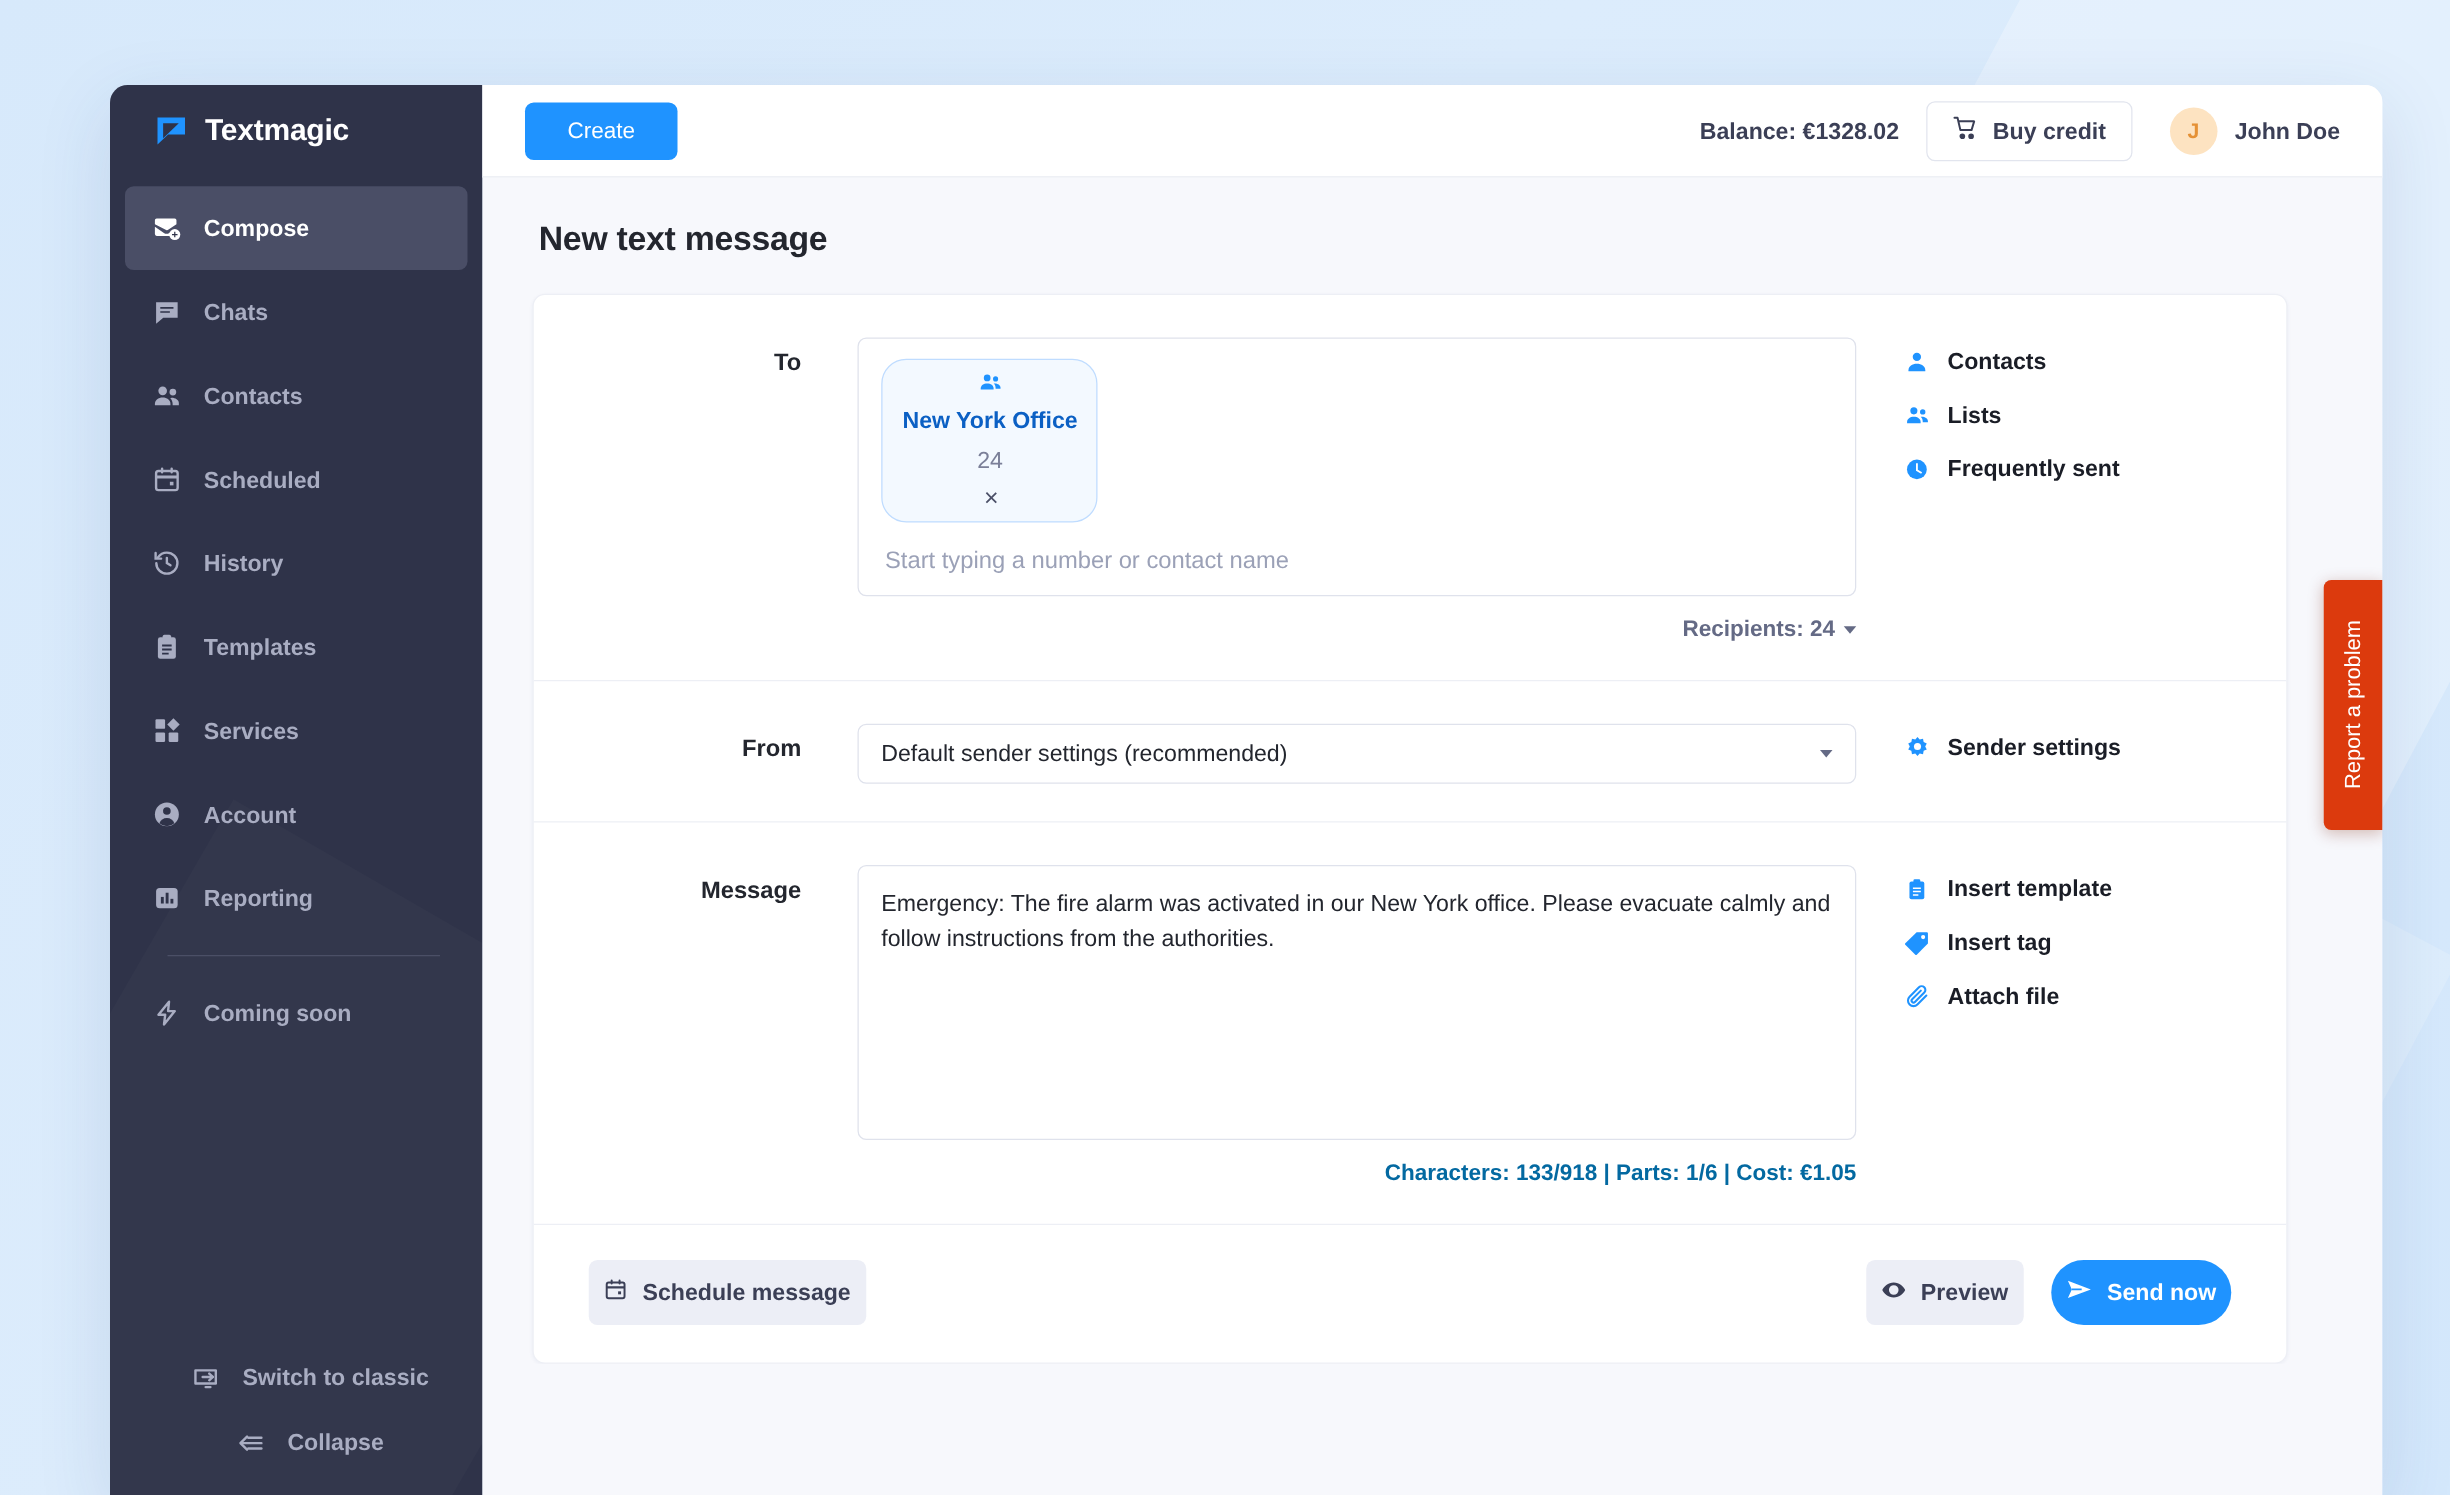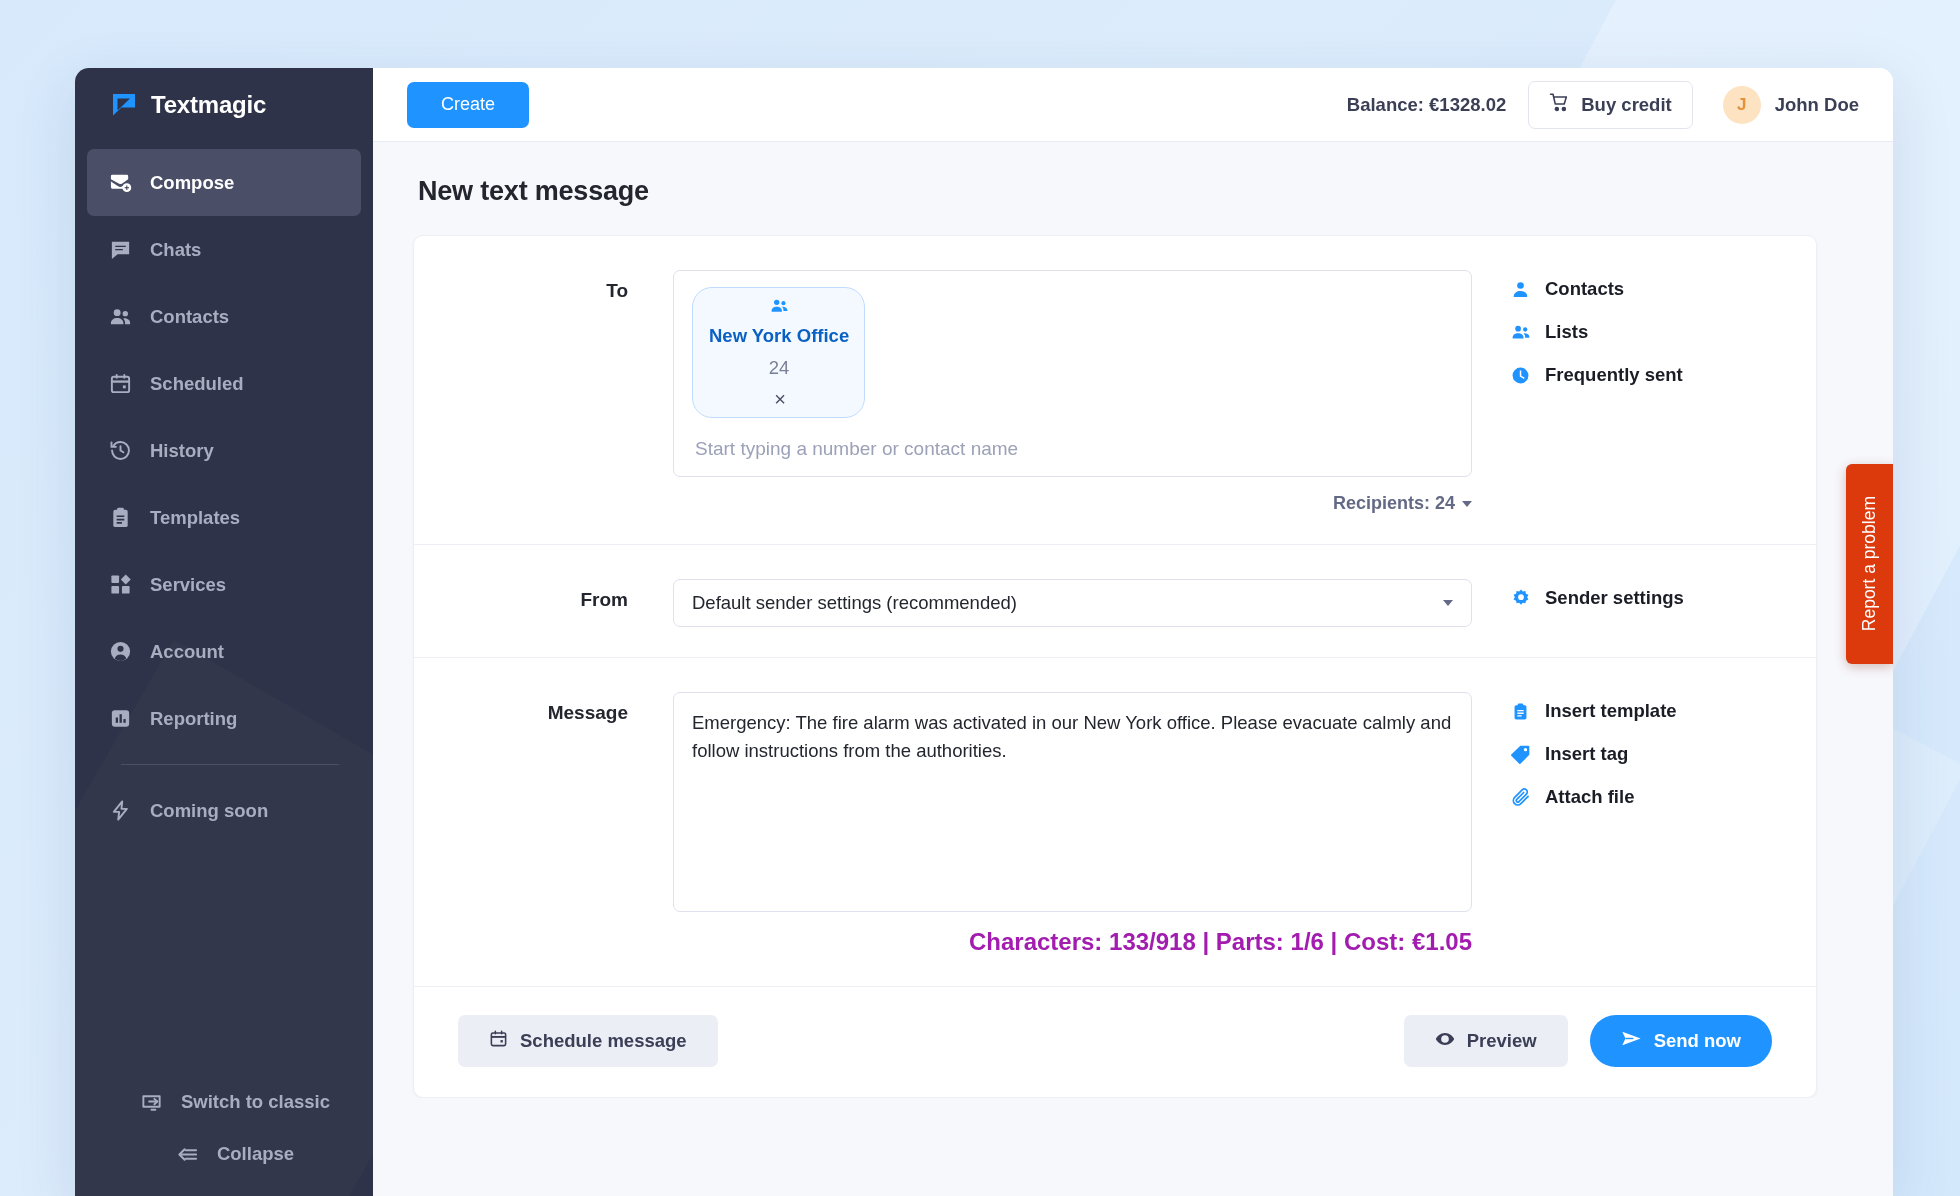--- a/index.html
+++ b/index.html
@@ -16,21 +16,21 @@
   .bg-streak {
     position: absolute; pointer-events: none;
     background: rgba(255,255,255,0.28);
   }
   .bg-streak.s1 { top: -200px; right: -120px; width: 560px; height: 900px; transform: rotate(28deg); }
   .bg-streak.s2 { bottom: -320px; right: 180px; width: 420px; height: 900px; transform: rotate(28deg); background: rgba(255,255,255,0.18); }
   .bg-streak.s3 { bottom: -420px; left: 240px; width: 520px; height: 1000px; transform: rotate(28deg); background: rgba(255,255,255,0.15); }
 
   .app {
     position: absolute;
-    left: 75px; top: 68px;
+    left: 88px; top: 68px;
     width: 1818px; height: 1128px;
     display: flex;
     border-radius: 14px 14px 0 0;
     overflow: hidden;
     box-shadow: 0 18px 60px rgba(40,70,120,0.13);
   }
 
   
   .sidebar {
     width: 298px; flex: 0 0 298px;
@@ -203,30 +203,30 @@
 
   
   .textarea {
     border: 1px solid #dfe2ec; border-radius: 7px;
     min-height: 220px; padding: 16px 18px;
     font-size: 18.5px; line-height: 1.52; color: #23262e;
     background: #fff;
   }
   .counter {
     text-align: right; margin-top: 16px;
-    color: #a21caf; font-size: 24px; font-weight: 600;
+    color: #0369a1; font-size: 18px; font-weight: 600;
   }
 
   .footer {
     display: flex; align-items: center;
     padding: 28px 44px 30px 44px;
   }
   .btn {
     display: inline-flex; align-items: center; gap: 12px;
-    height: 52px; padding: 0 31px; border-radius: 7px;
+    height: 52px; padding: 0 12px; border-radius: 7px;
     border: none; font-size: 18.5px; font-weight: 700;
     font-family: inherit; cursor: pointer;
   }
   .btn-soft { background: #eceef6; color: #3b3f56; }
   .btn-primary { background: #1f93ff; color: #fff; border-radius: 26px; }
   .footer-right { margin-left: auto; display: flex; gap: 22px; }
 
   
   .report-tab {
     position: absolute;

